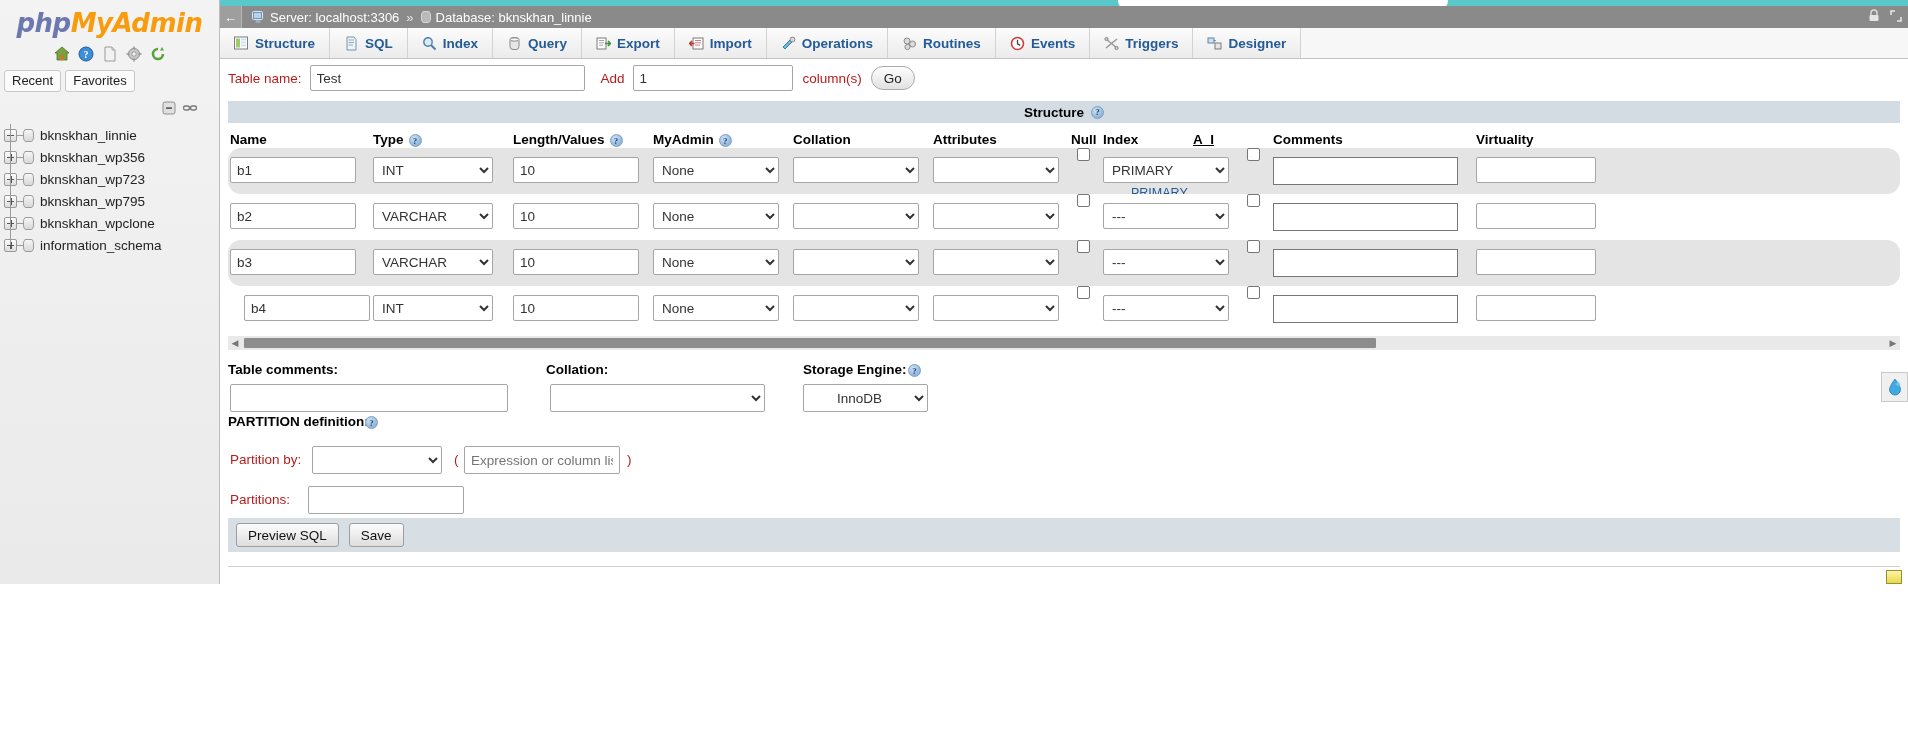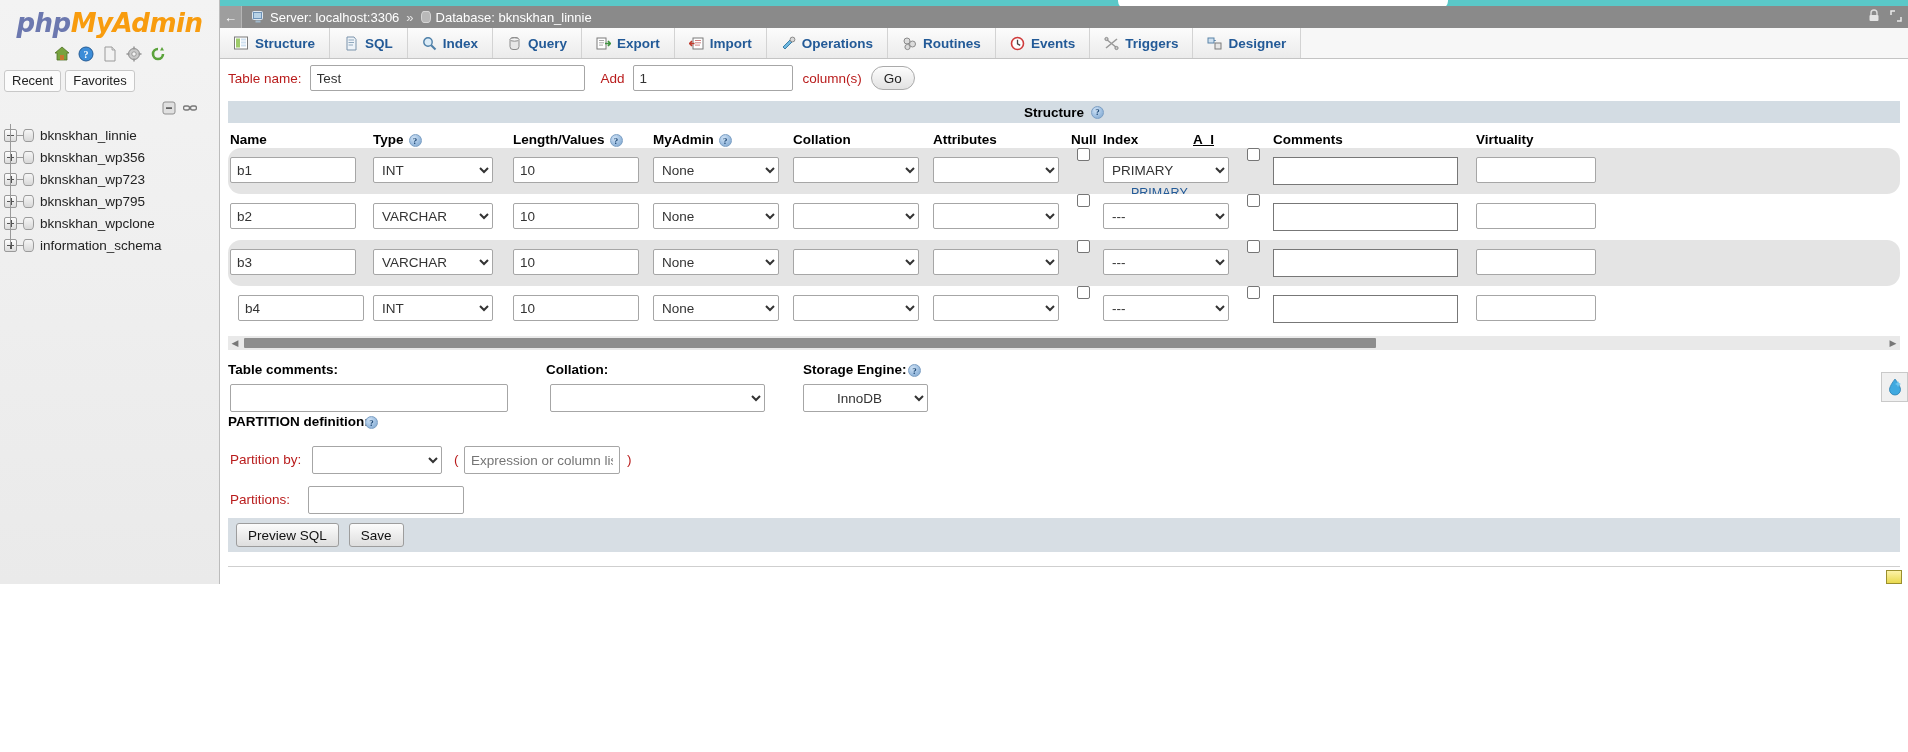--- a/index.html
+++ b/index.html
@@ -576,21 +576,21 @@
           <select class="cellinput" style="left: 425px; width: 126px;"><option value="None">None</option></select>
           <select class="cellinput" style="left: 565px; width: 126px;"><option value=""></option></select>
           <select class="cellinput" style="left: 705px; width: 126px;"><option value=""></option></select>
           <div class="cbox" style="left: 849px;"></div>
           <select class="cellinput" style="left: 875px; width: 126px;"><option value="---">---</option><option value="PRIMARY">PRIMARY</option><option value="UNIQUE">UNIQUE</option><option value="INDEX">INDEX</option><option value="FULLTEXT">FULLTEXT</option><option value="SPATIAL">SPATIAL</option></select>
           <div class="cbox" style="left: 1019px;"></div>
           <textarea class="comment-ta" style="left: 1045px; width: 185px;"></textarea>
           <input class="cellinput" style="left: 1248px; width: 120px;">
         </div>
         <div class="datarow even" style="top: 286px;">
-          <input class="cellinput" value="b4" style="left: 10px; width: 126px;">
+          <input class="cellinput" value="b4" style="left: 16px; width: 126px;">
           <select class="cellinput" style="left: 145px; width: 120px;"><option value="INT">INT</option><option value="VARCHAR">VARCHAR</option></select>
           <input class="cellinput" value="10" style="left: 285px; width: 126px;">
           <select class="cellinput" style="left: 425px; width: 126px;"><option value="None">None</option></select>
           <select class="cellinput" style="left: 565px; width: 126px;"><option value=""></option></select>
           <select class="cellinput" style="left: 705px; width: 126px;"><option value=""></option></select>
           <div class="cbox" style="left: 849px;"></div>
           <select class="cellinput" style="left: 875px; width: 126px;"><option value="---">---</option><option value="PRIMARY">PRIMARY</option><option value="UNIQUE">UNIQUE</option><option value="INDEX">INDEX</option><option value="FULLTEXT">FULLTEXT</option><option value="SPATIAL">SPATIAL</option></select>
           <div class="cbox" style="left: 1019px;"></div>
           <textarea class="comment-ta" style="left: 1045px; width: 185px;"></textarea>
           <input class="cellinput" style="left: 1248px; width: 120px;">

